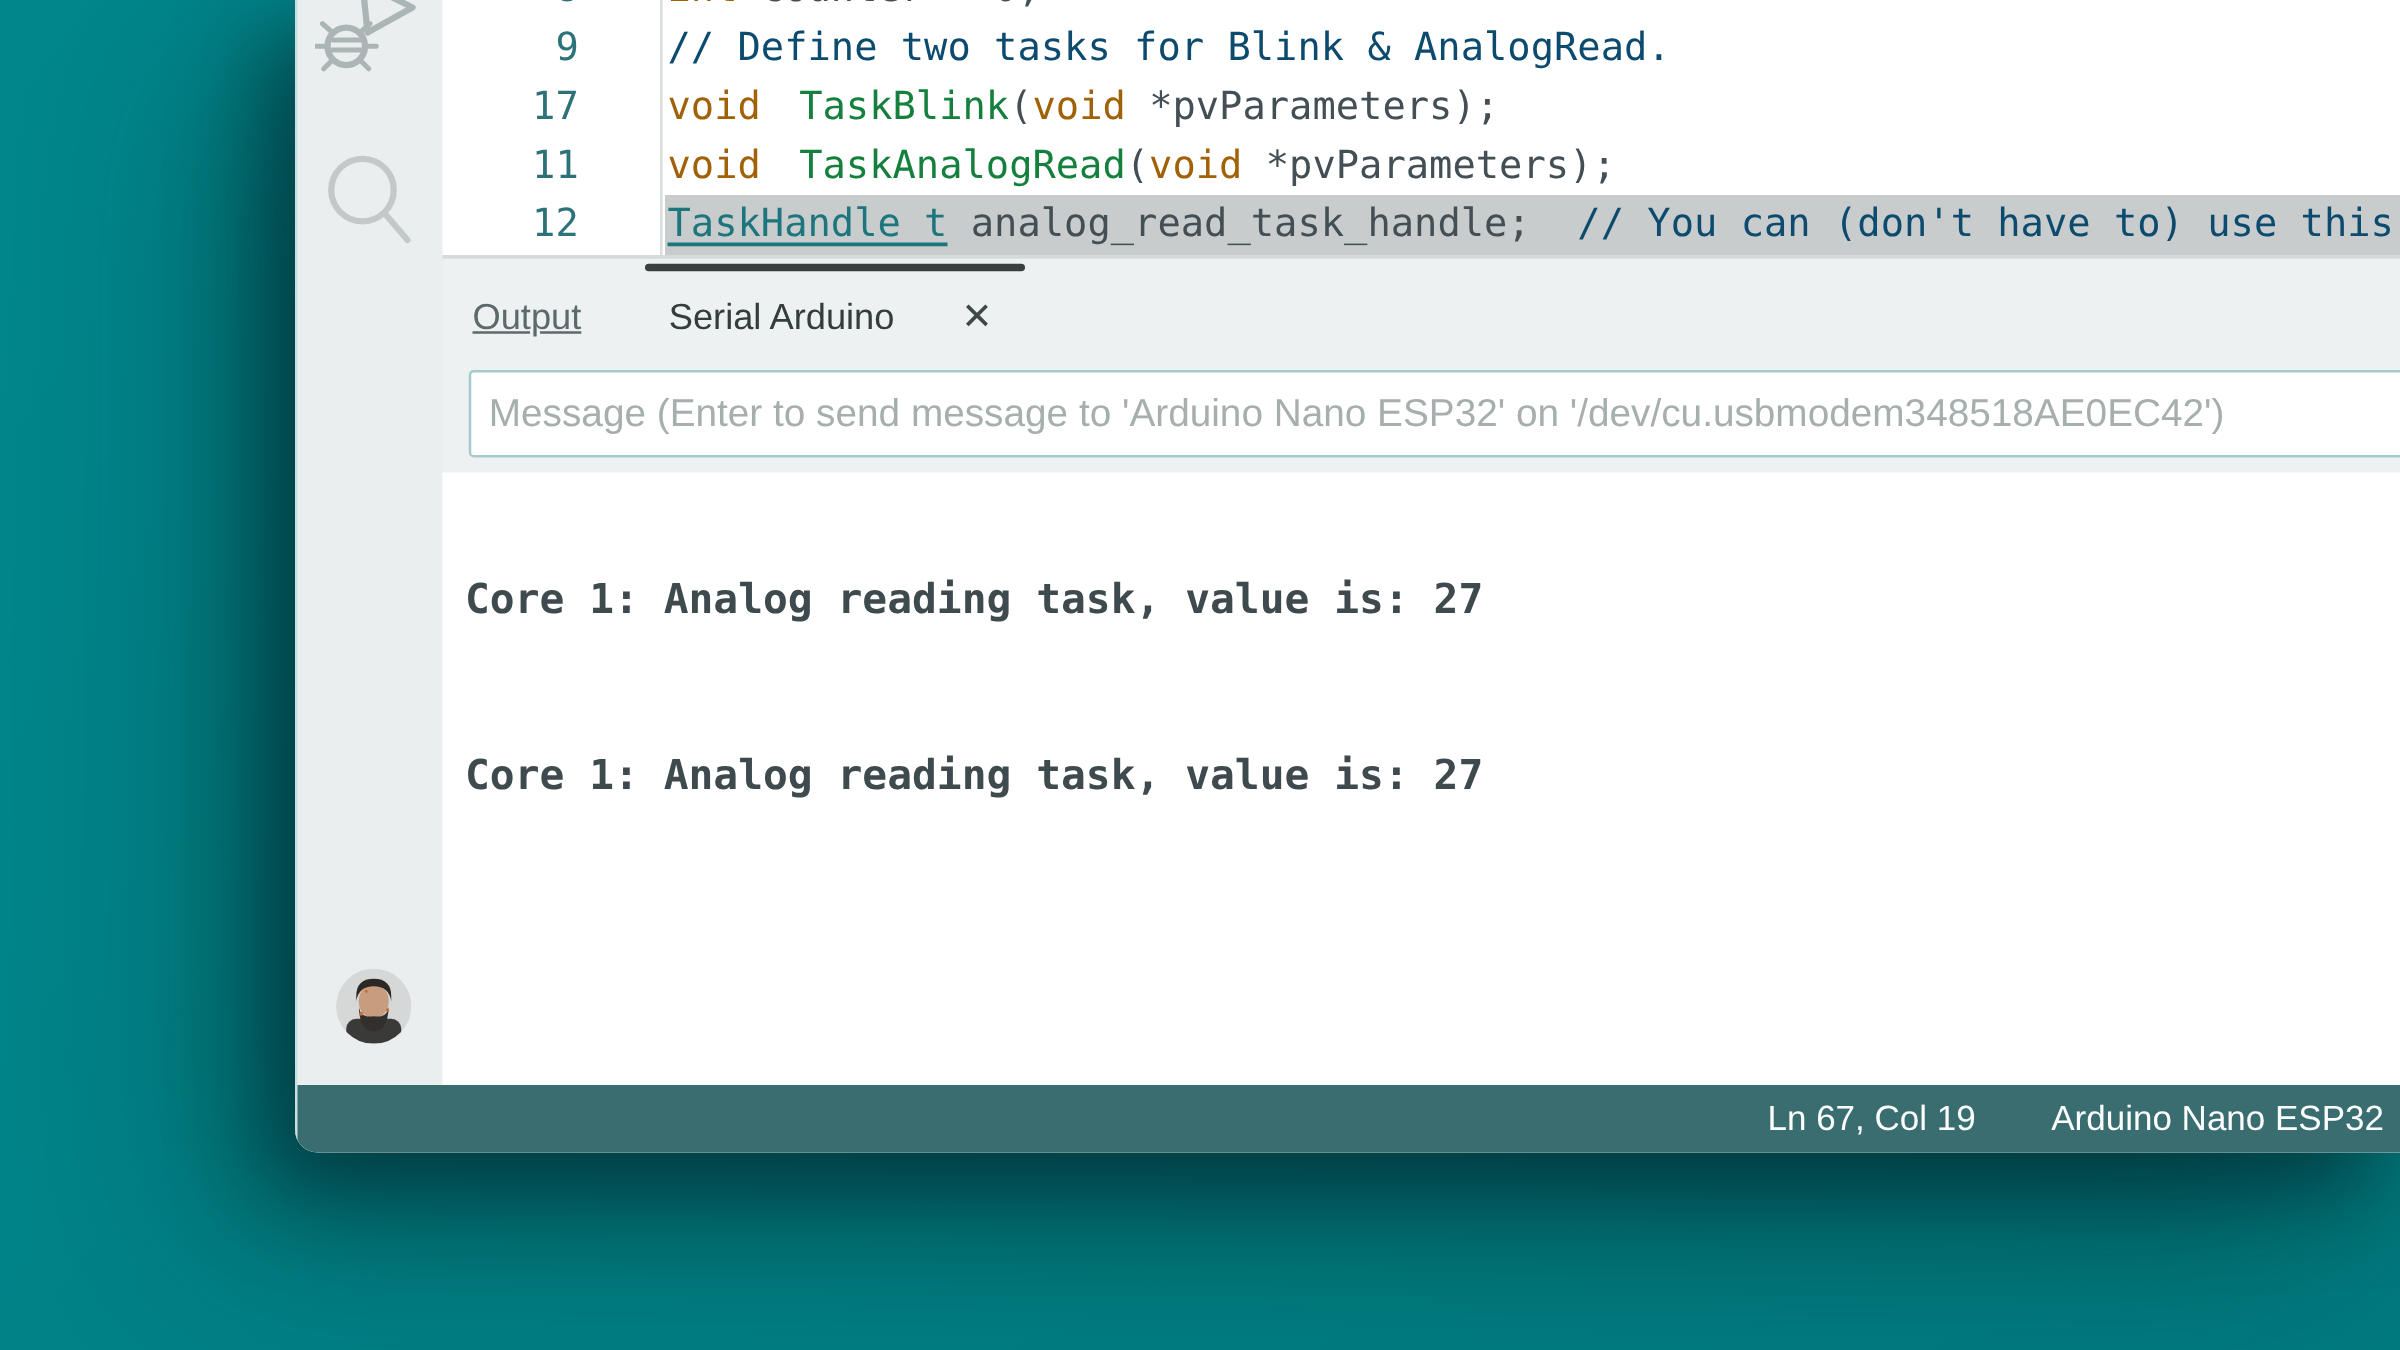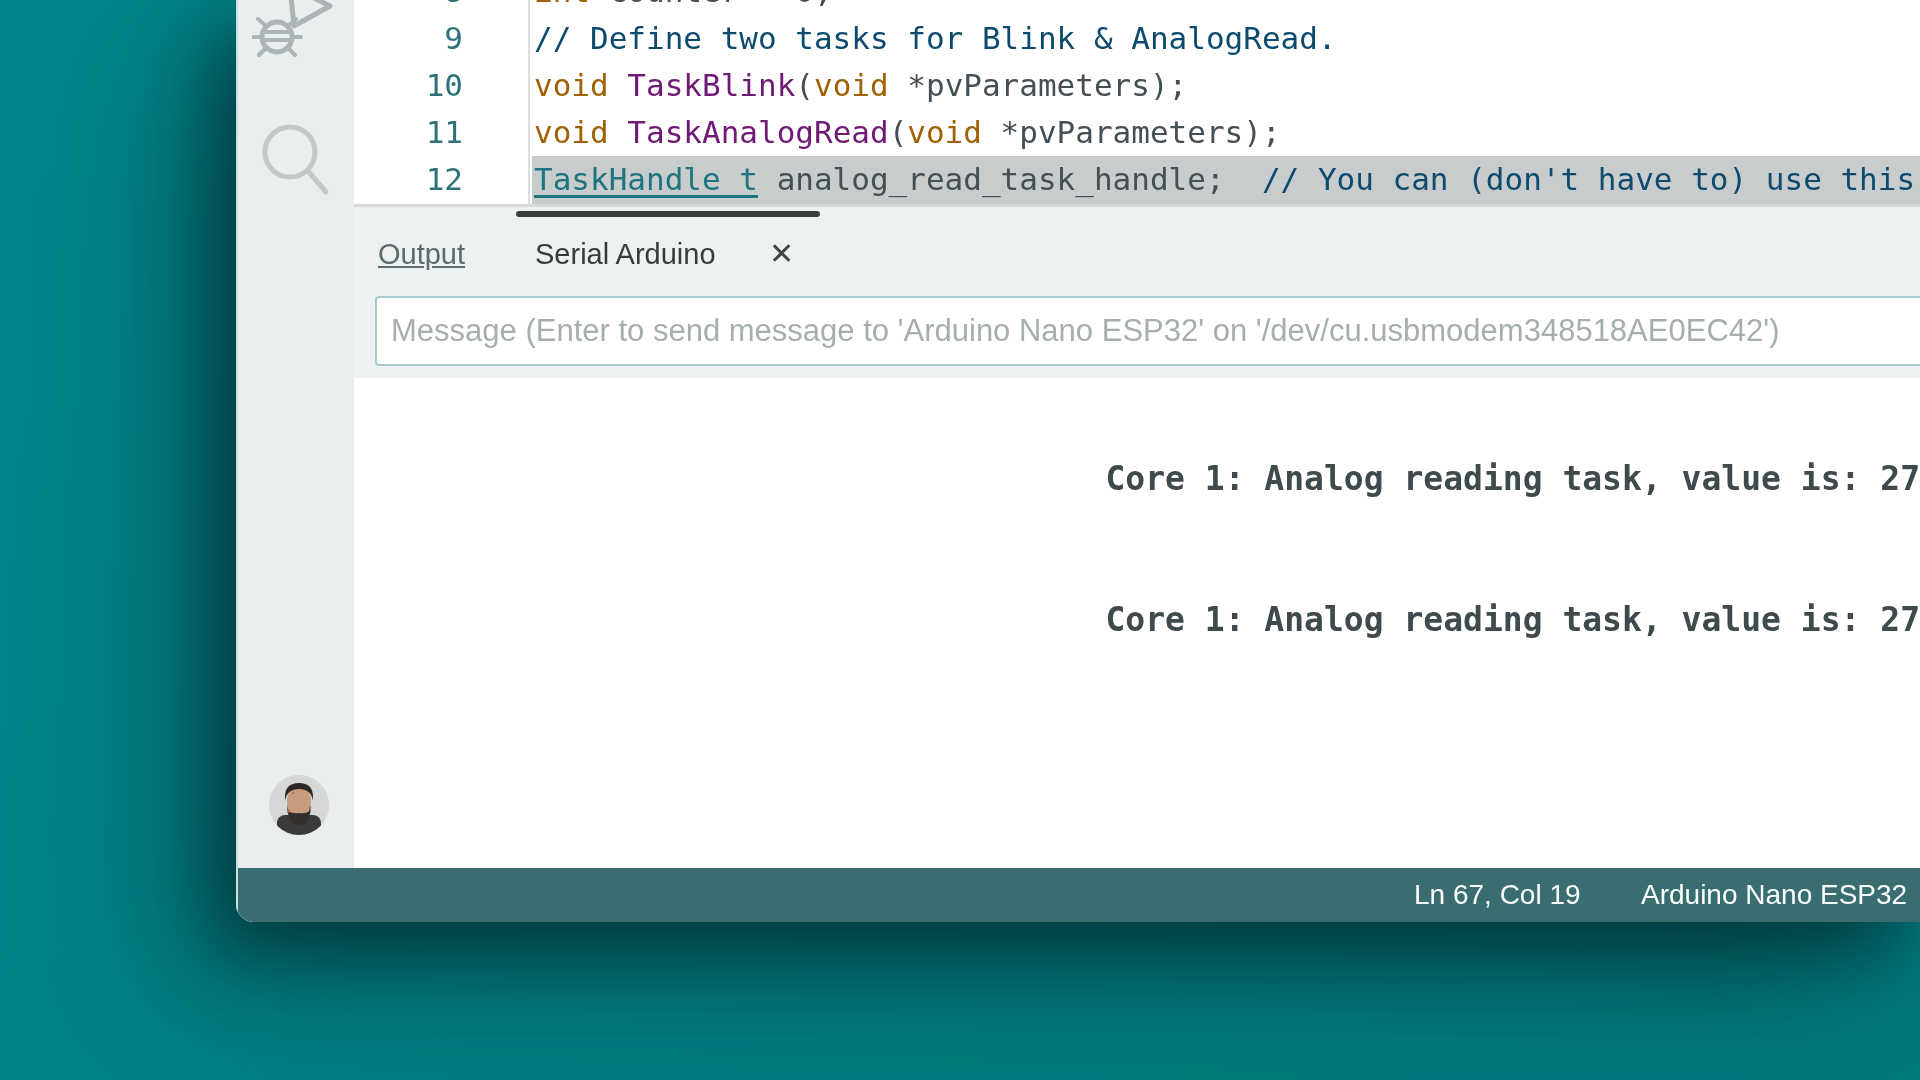--- a/index.html
+++ b/index.html
@@ -24,21 +24,21 @@
     position:absolute;left:118px;top:0;right:0;height:204px;background:#ffffff;
     overflow:hidden;font-family:"DejaVu Sans Mono","Liberation Mono",monospace;
     font-size:31px;line-height:47px;white-space:pre;
   }
   .gutter-divider{position:absolute;left:174px;top:0;bottom:0;width:2px;background:#dadede;}
   .code-row{position:absolute;left:0;right:0;height:47px;}
   .num{position:absolute;left:0;top:0;width:109px;text-align:right;color:#2d7179;}
   .code{position:absolute;left:178px;right:0;top:0;height:100%;padding-left:2px;}
   .row-highlight .code{background:#c8cccc;height:48px;}
   .tok-kw{color:#a16207;}
-  .tok-fn{color:#701a75;}
+  .tok-fn{color:#15803d;margin-left:12px;}
   .tok-plain{color:#434f54;}
   .tok-comment{color:#0c4a6e;}
   .tok-type{color:#1d757d;text-decoration:underline;text-underline-offset:5px;}
   .editor-bottom-line{position:absolute;left:118px;right:0;top:204px;height:3px;background:#d6dada;}
   .hscrollbar{position:absolute;left:280px;top:211px;width:304px;height:6px;background:#3a3f3f;border-radius:3px;}
   
   .tab{position:absolute;top:229px;height:50px;line-height:50px;font-size:29px;}
   .tab-output{left:142px;color:#5d6a6b;text-decoration:underline;}
   .tab-serial{left:299px;color:#343c3c;font-weight:500;}
   .tab-close{left:533px;color:#3f4747;font-size:30px;}
@@ -47,21 +47,21 @@
     background:#fff;border:2px solid #a5cbcd;border-radius:4px;outline:none;
     padding:0 14px;font-family:"Liberation Sans",sans-serif;font-size:31px;color:#56605f;
   }
   .msg-input::placeholder{color:#a6aeae;opacity:1;}
   .output-area{position:absolute;left:118px;top:378px;right:0;height:490px;background:#ffffff;overflow:hidden;}
   .serial-log{
     margin-top:-17px;padding-left:18px;
     font-family:"DejaVu Sans Mono","Liberation Mono",monospace;
     font-size:33px;font-weight:700;line-height:47px;color:#3e4a4d;white-space:pre;
   }
-  .serial-line{height:47px;text-align:right;}
+  .serial-line{height:47px;}
   
   .avatar{position:absolute;left:33px;top:775px;width:60px;height:60px;border-radius:50%;overflow:hidden;background:#d6d8d8;}
   
   .statusbar{
     position:absolute;left:0;top:868px;right:0;height:54px;background:#3a6d70;
     border-radius:0 0 0 18px;overflow:hidden;color:#fbfdfd;font-size:28px;
   }
   .status-item{position:absolute;top:0;height:64px;line-height:54px;white-space:nowrap;}
   .status-cursor{left:1178px;}
   .status-board{left:1405px;}
@@ -116,21 +116,21 @@
         <span class="num">8</span>
         <span class="code"><span class="tok-kw">int</span><span class="tok-plain"> counter = 0;</span></span>
       </div>
 
       <div class="code-row" style="top:15px">
         <span class="num">9</span>
         <span class="code"><span class="tok-comment">// Define two tasks for Blink &amp; AnalogRead.</span></span>
       </div>
 
       <div class="code-row" style="top:62px">
-        <span class="num">10</span>
+        <span class="num">17</span>
         <span class="code"><span class="tok-kw">void</span><span class="tok-plain"> </span><span class="tok-fn">TaskBlink</span><span class="tok-plain">(</span><span class="tok-kw">void</span><span class="tok-plain"> *pvParameters);</span></span>
       </div>
 
       <div class="code-row" style="top:109px">
         <span class="num">11</span>
         <span class="code"><span class="tok-kw">void</span><span class="tok-plain"> </span><span class="tok-fn">TaskAnalogRead</span><span class="tok-plain">(</span><span class="tok-kw">void</span><span class="tok-plain"> *pvParameters);</span></span>
       </div>
 
       <div class="code-row row-highlight" style="top:156px">
         <span class="num">12</span>

